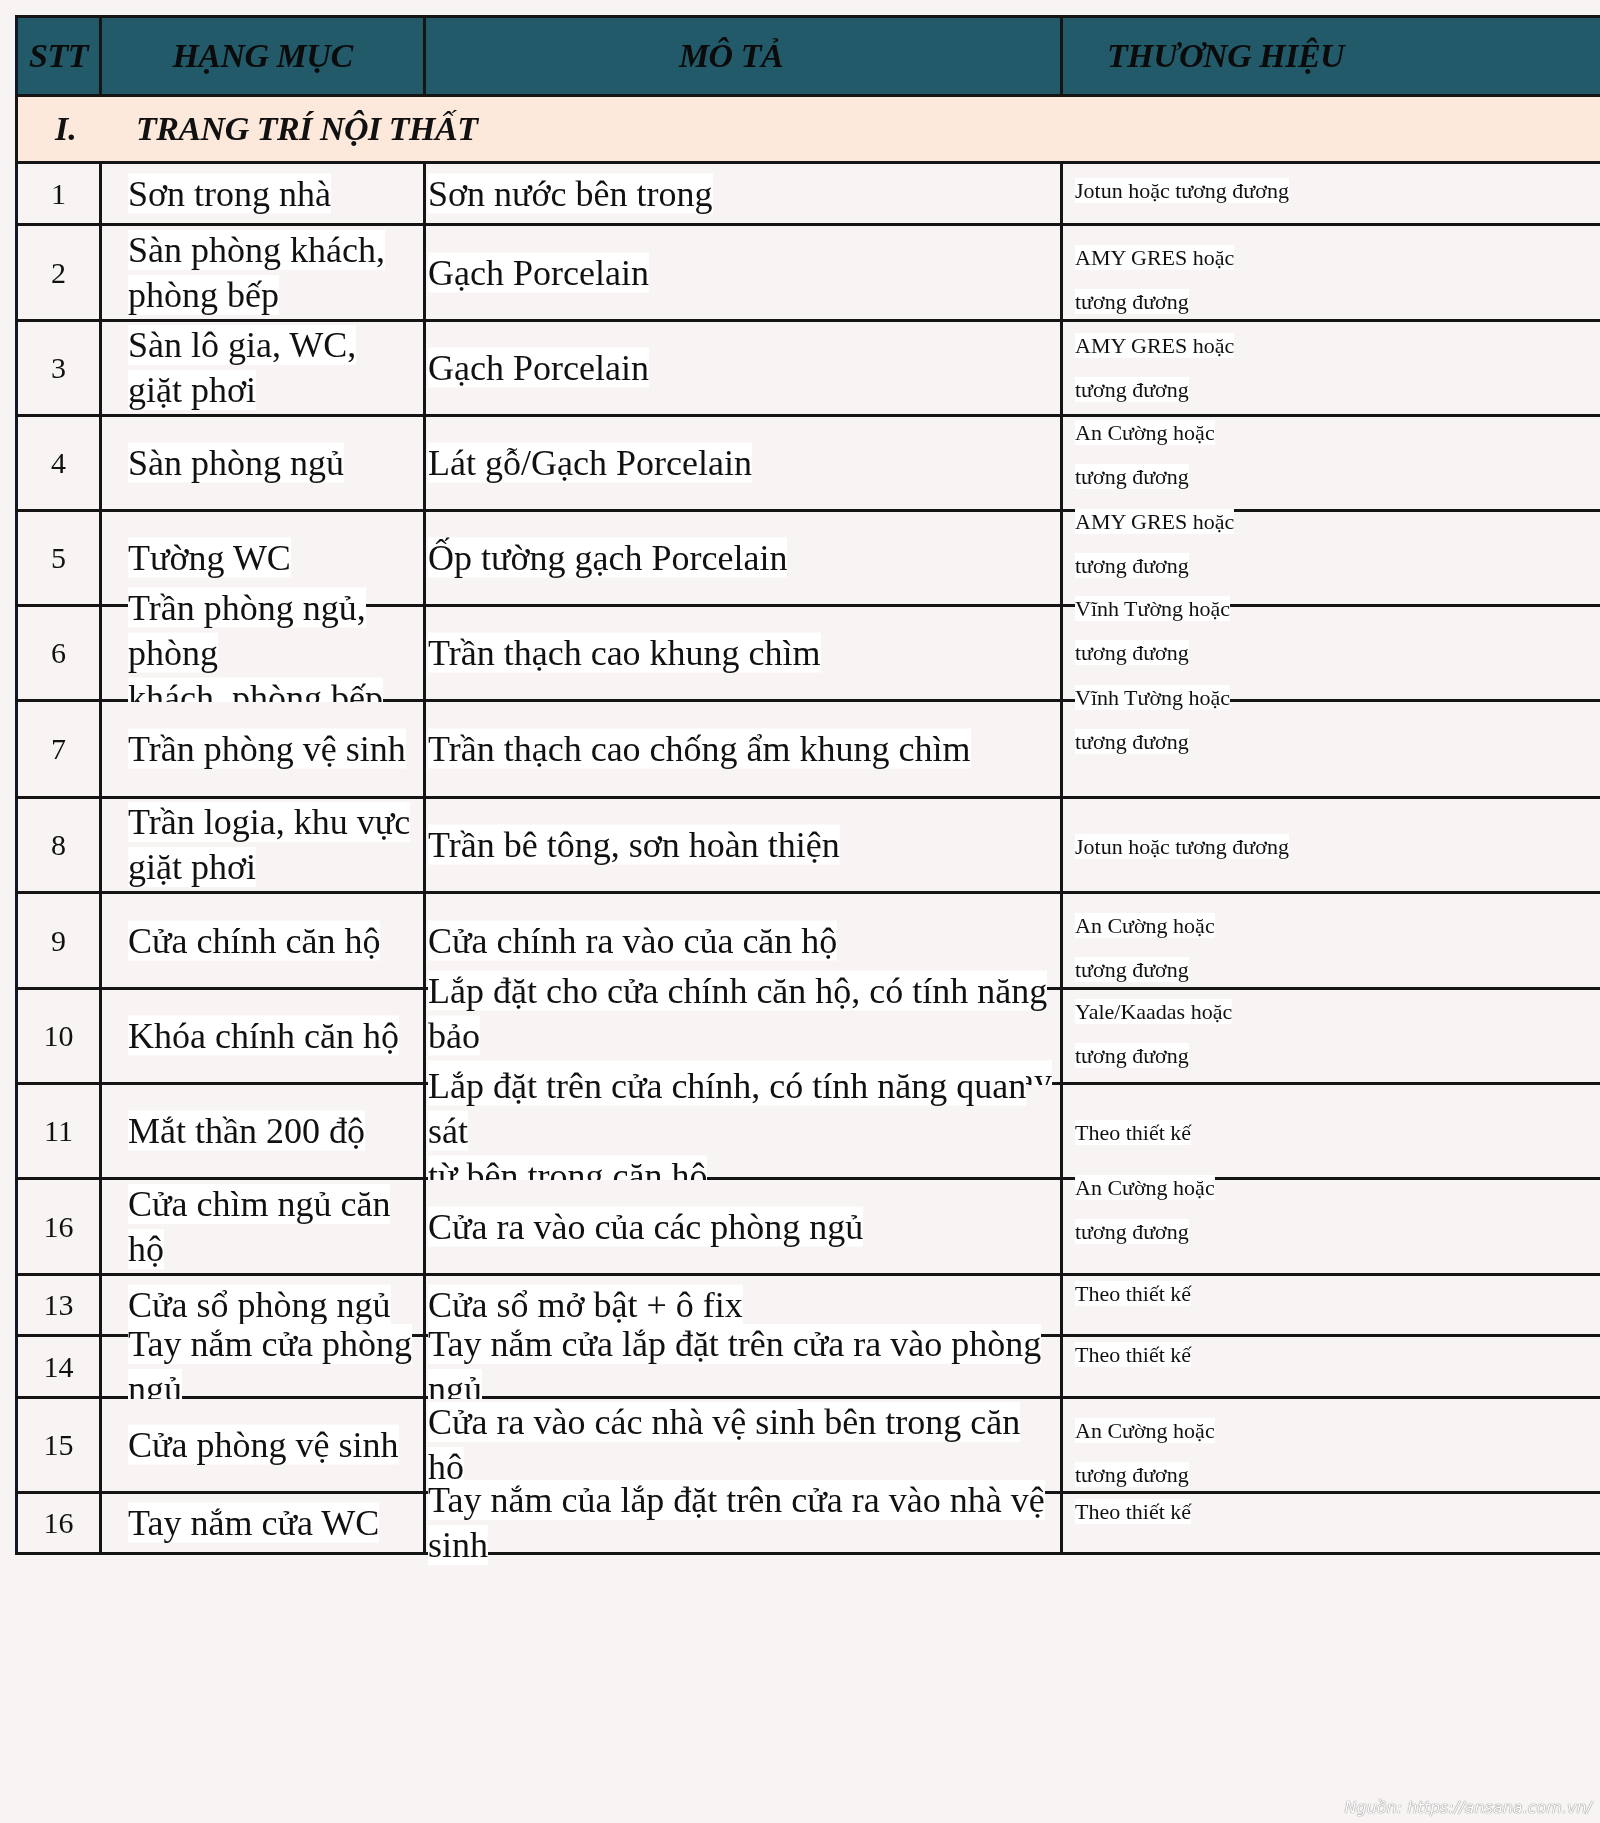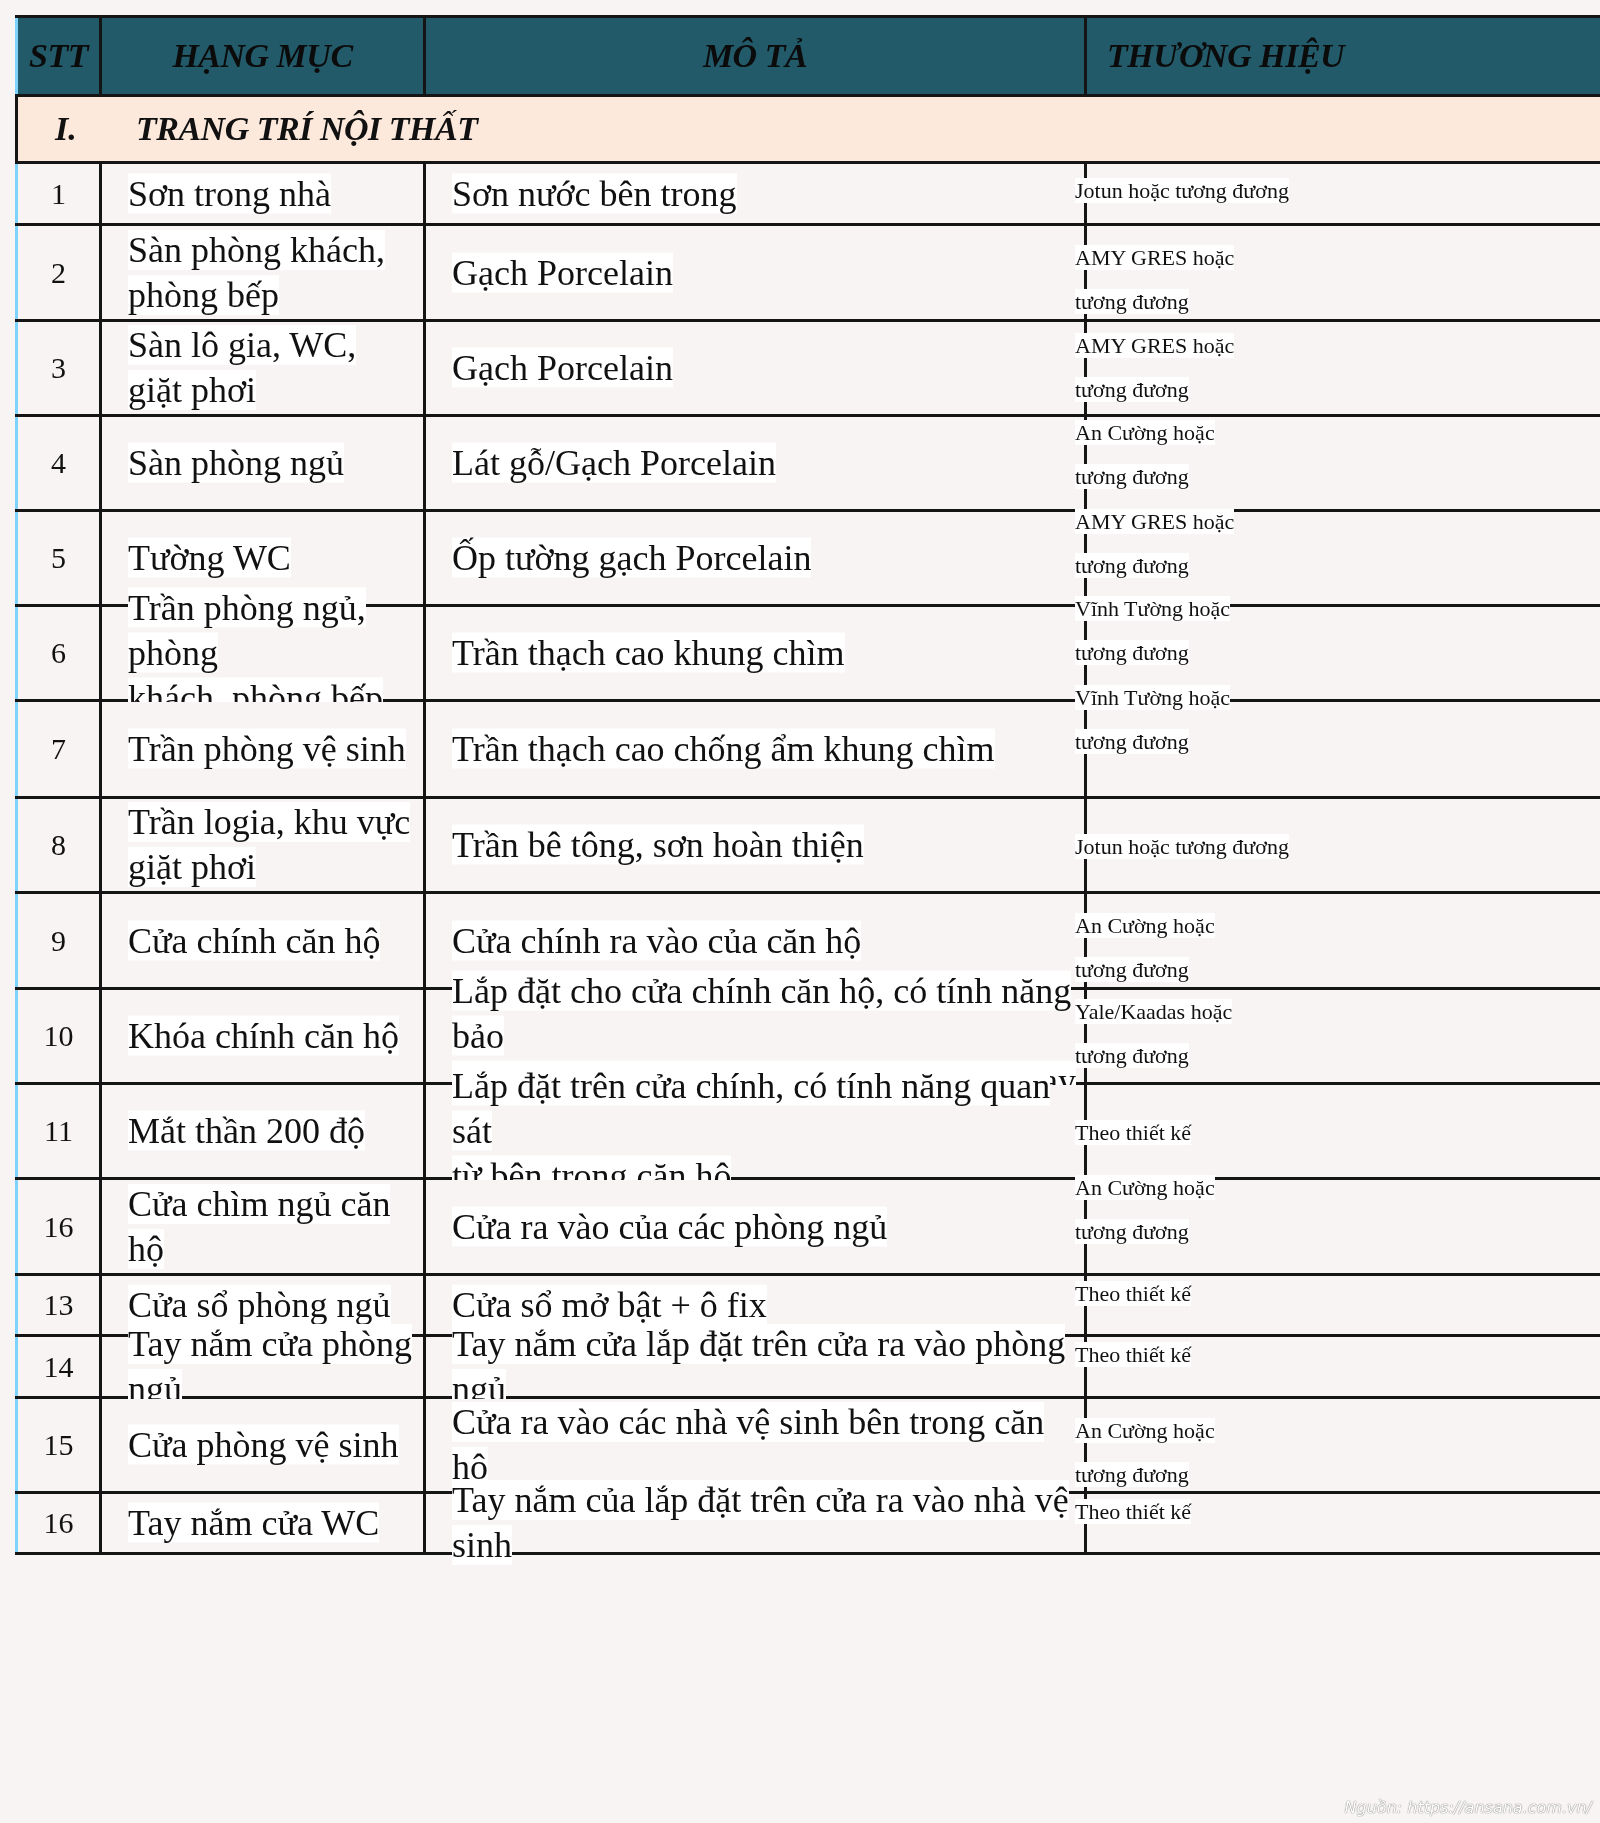--- a/index.html
+++ b/index.html
@@ -8,23 +8,23 @@
     background:#f8f4f3;
     font-family:"Liberation Serif", "DejaVu Serif", serif;
     color:#111;
     position:relative;
   }
   .tbl {
     position:absolute; left:15px; top:15px; width:1600px;
   }
   .row { position:absolute; left:0; width:1600px; border-bottom:3px solid #151515; box-sizing:border-box; }
   .cell { position:absolute; top:0; bottom:0; box-sizing:border-box; border-right:3px solid #151515; }
-  .c0 { left:0; width:87px; border-left:3px solid #7dd3fc; }
+  .c0 { left:0; width:87px; border-left:3px solid #0f172a; }
   .c1 { left:87px; width:324px; }
-  .c2 { left:411px; width:661px; }
+  .c2 { left:387px; width:661px; }
   .c3 { left:1034px; width:566px; border-right:none; }
   .hdr { background:#225a69; border-top:3px solid #151515; }
   .hdr .txt {
     position:absolute; top:50%; transform:translateY(-50%);
     font-weight:bold; font-style:italic; font-size:34px; color:#0b0b0b;
     width:100%; text-align:center; letter-spacing:-0.5px;
   }
   .section { background:#fde8dc; }
   .section .roman { position:absolute; left:37px; top:50%; transform:translateY(-50%); font-weight:bold; font-style:italic; font-size:34px; }
   .section .title { position:absolute; left:118px; top:50%; transform:translateY(-50%); font-weight:bold; font-style:italic; font-size:34px; letter-spacing:-0.5px; }

